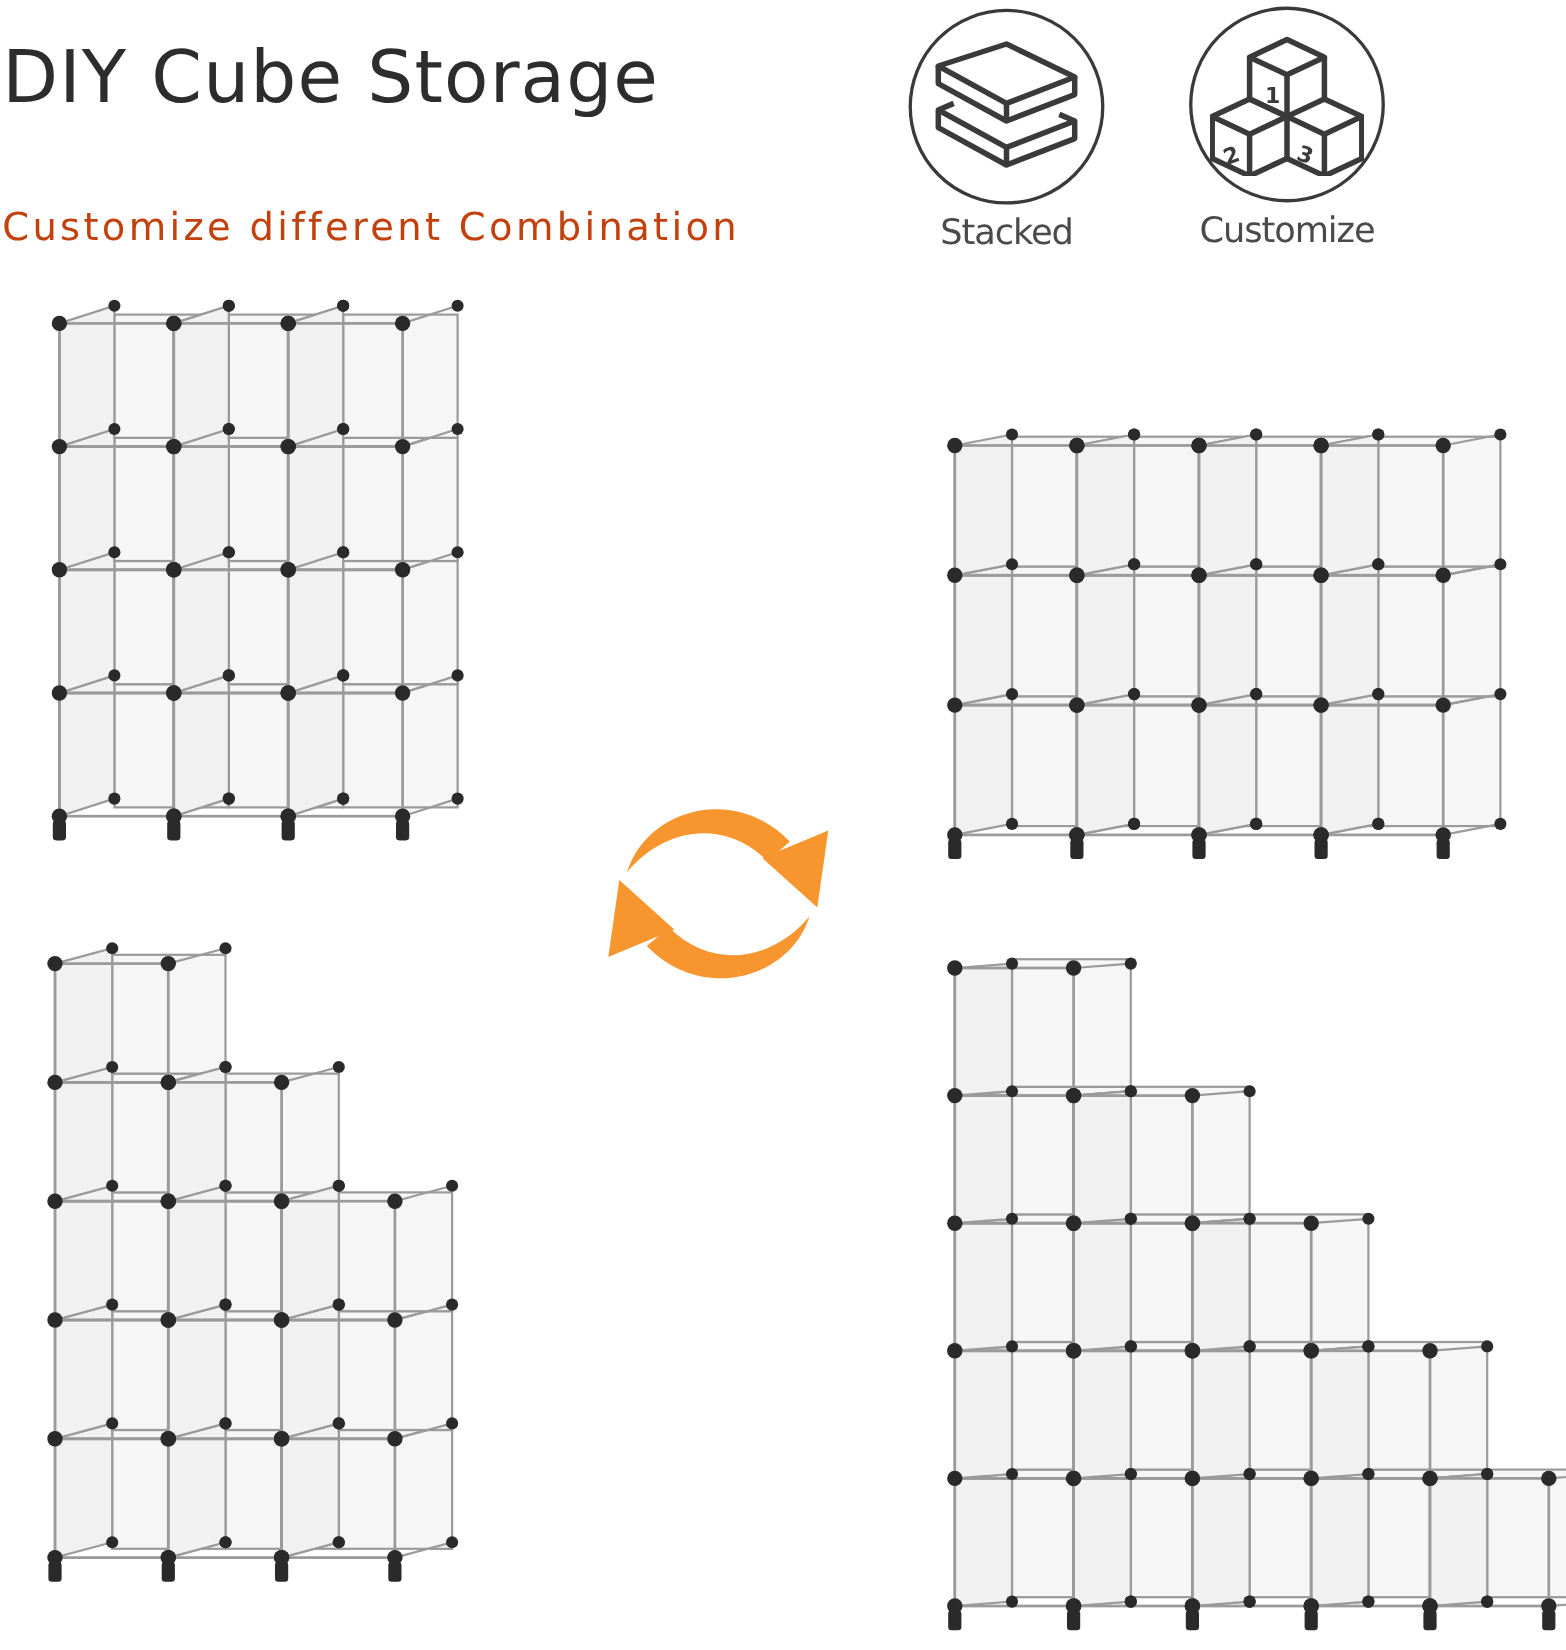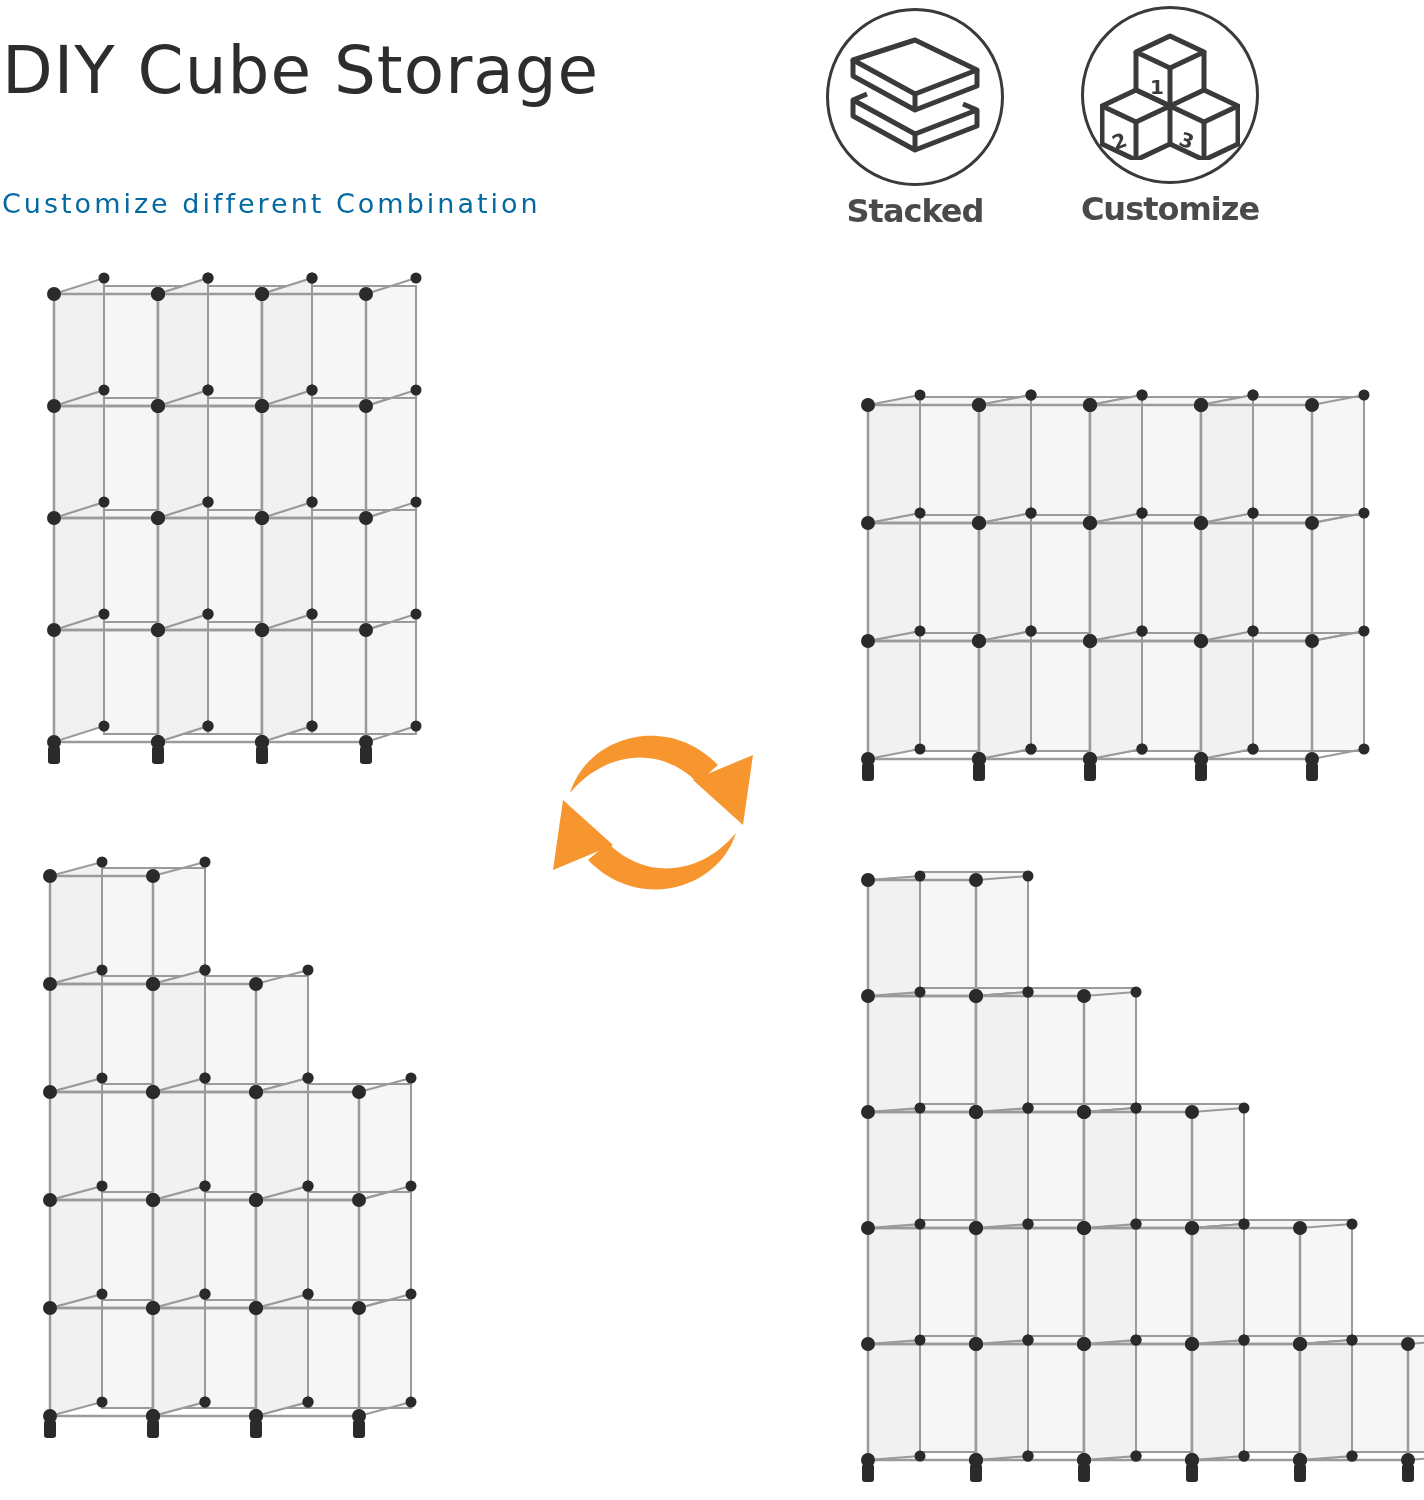--- a/index.html
+++ b/index.html
@@ -8,37 +8,37 @@
 
   .title {
     position: absolute; left: 2px; top: 38px;
     font-family: "DejaVu Sans", sans-serif;
     font-size: 66px; font-weight: normal; letter-spacing: 1px;
     color: #2d2d2d; line-height: 1;
   }
   .subtitle {
     position: absolute; left: 2px; top: 190px;
     font-family: "DejaVu Sans", sans-serif;
-    font-size: 27px; letter-spacing: 3px;
-    color: #0369a1; line-height: 1;
+    font-size: 35px; letter-spacing: 3px;
+    color: #c2410c; line-height: 1;
   }
 
   .feature {
     position: absolute; top: 0; width: 190px; text-align: center;
   }
   .feature .circle {
     width: 178px; height: 178px; margin: 0 auto;
     border: 3px solid #3a3a3a; border-radius: 50%;
     display: flex; align-items: center; justify-content: center;
     background: #fff;
   }
   .feature .label {
     margin-top: 6px;
     font-family: "DejaVu Sans", sans-serif;
-    font-size: 32px; color: #4a4a4a; letter-spacing: -1px; font-weight: bold;
+    font-size: 32px; color: #4a4a4a; letter-spacing: -1px;
   }
   #feature-stacked { left: 820px; top: 8px; }
   #feature-rearrange { left: 1075px; top: 6px; }
 
   .shelf { position: absolute; }
   .shelf svg { display: block; overflow: visible; }
 
   #cycle-arrows { position: absolute; left: 548px; top: 715px; width: 210px; height: 195px; }
 </style>
 </head>

